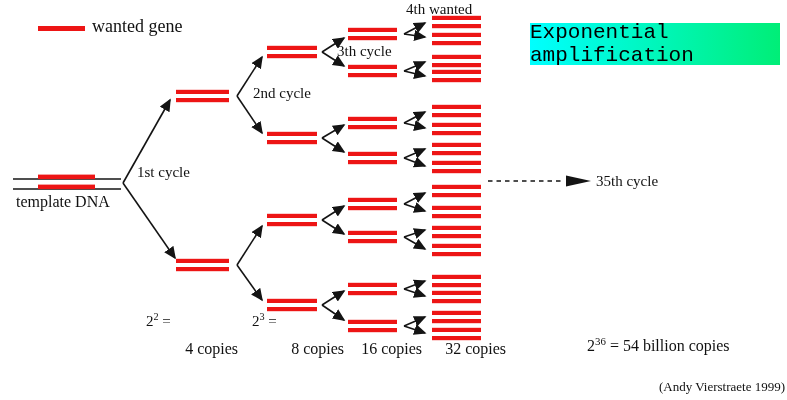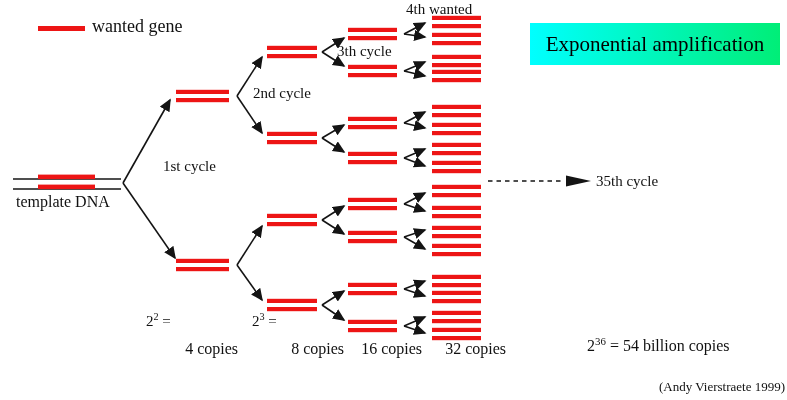--- a/index.html
+++ b/index.html
@@ -16,21 +16,21 @@
   #tree-svg{position:absolute;left:0;top:0;}
   .lbl{position:absolute;white-space:nowrap;color:#111;}
   .cyc{font-size:15px;}
   .cnt{font-size:16px;text-align:right;}
   .expline{font-size:15px;text-align:left;}
   sup{font-size:0.68em;line-height:0;vertical-align:super;}
   #banner{
     position:absolute;left:530px;top:23px;width:250px;height:42px;
     background:linear-gradient(90deg,var(--banner-from),var(--banner-to));
     display:flex;align-items:center;justify-content:center;
-    font-size:21px;color:#000;
+    font-size:21px;color:#000;font-family:Liberation Mono, monospace;
   }
   #credit{font-size:13px;text-align:right;}
 </style>
 </head>
 <body>
 
 <div id="stage">
 
   <svg id="tree-svg" width="787" height="400" viewBox="0 0 787 400">
     <defs>
@@ -144,21 +144,21 @@
     <g>
       <line x1="488" y1="181" x2="563" y2="181" stroke="var(--blk)" stroke-width="1.6" stroke-dasharray="4.5 4"></line>
       <polygon points="566,175.5 591,181 566,186.5" fill="var(--blk)"></polygon>
     </g>
   </svg>
 
   <div class="lbl" style="left:16px;top:193px;font-size:16px;">template DNA</div>
 
   <div class="lbl" style="left:92px;top:16px;font-size:18px;">wanted gene</div>
 
-  <div class="lbl cyc" style="left:137px;top:158px;margin-left:26px;">1st cycle</div>
+  <div class="lbl cyc" style="left:137px;top:164px;">1st cycle</div>
   <div class="lbl cyc" style="left:253px;top:85px;text-align:center;">2nd cycle</div>
   <div class="lbl cyc" style="left:337px;top:43px;">3th cycle</div>
   <div class="lbl cyc" style="left:406px;top:1px;">4th wanted</div>
   <div class="lbl cyc" style="left:596px;top:173px;">35th cycle</div>
 
   <div id="banner">
     <span>Exponential amplification</span>
   </div>
 
   <div class="lbl expline" style="left:146px;top:313px;width:92px;"><span>2</span><sup>2</sup><span> =</span></div>

